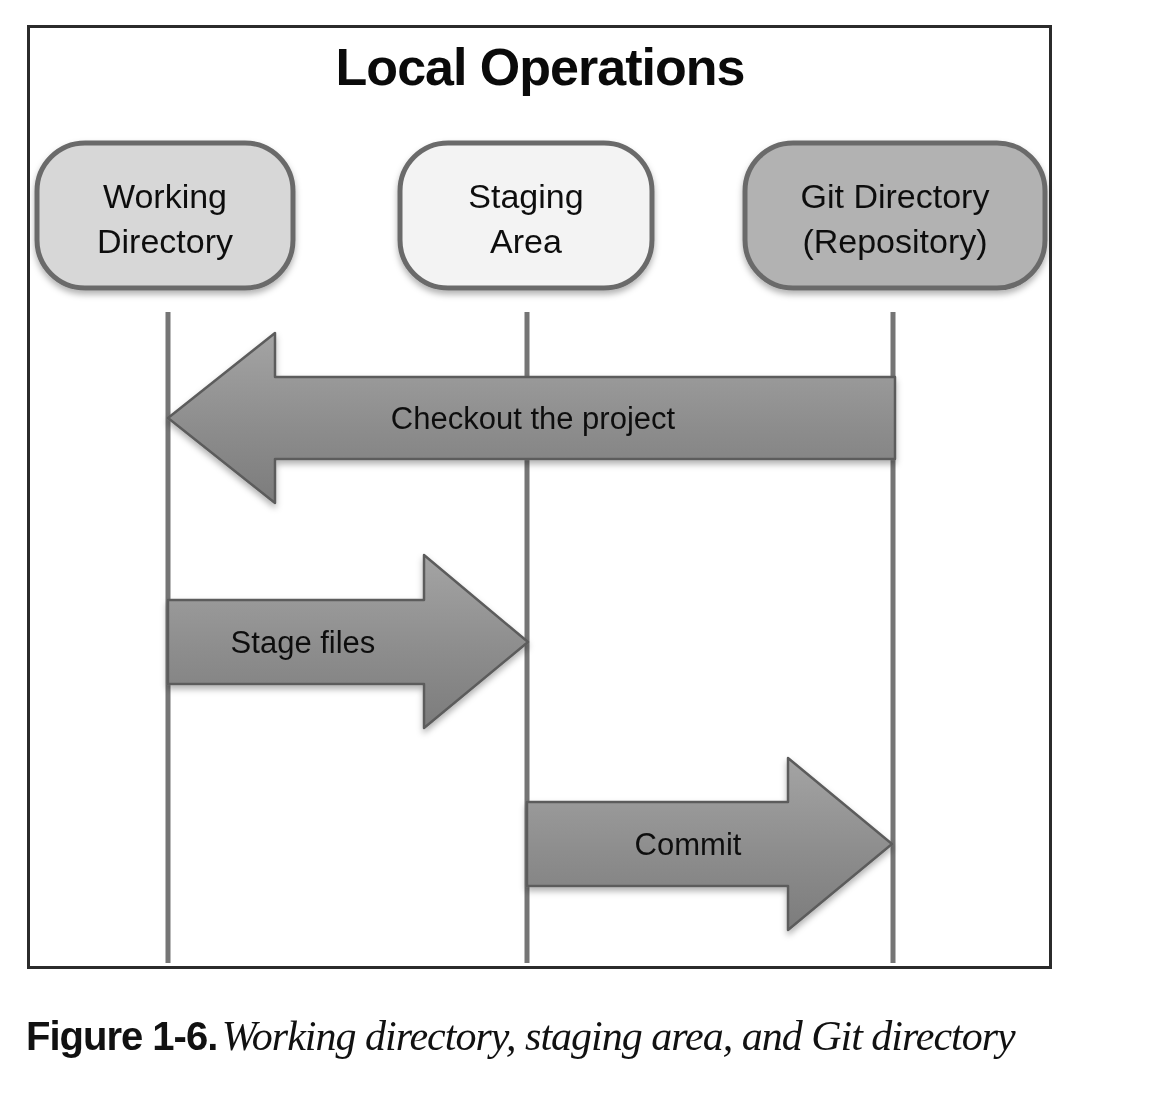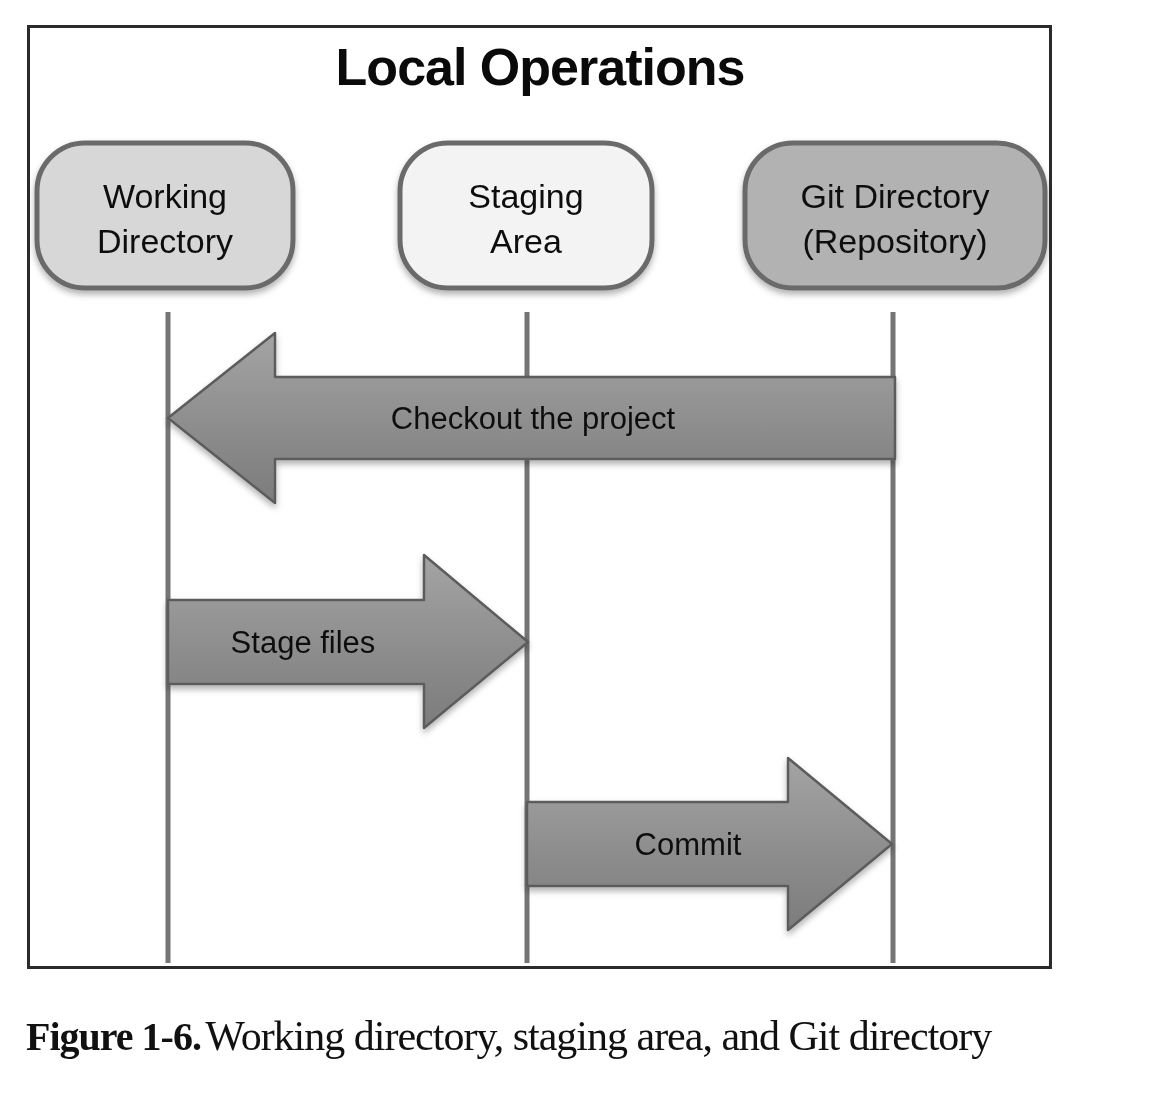--- a/index.html
+++ b/index.html
@@ -42,28 +42,29 @@
     fill: #111111;
   }
   .caption {
     position: absolute;
     left: 26px;
     top: 1012px;
     width: 1130px;
     white-space: nowrap;
   }
   .caption-label {
-    font-family: Liberation Serif, serif;
+    font-family: Liberation Sans, sans-serif;
     font-weight: bold;
     font-size: 40px;
     letter-spacing: -1px;
     color: #111111;
   }
   .caption-text {
     font-family: "Liberation Serif", serif;
+    font-style: italic;
     font-size: 42px;
     letter-spacing: -1px;
     color: #111111;
   }
 </style>
 </head>
 <body>
 
 <div class="page">
 

